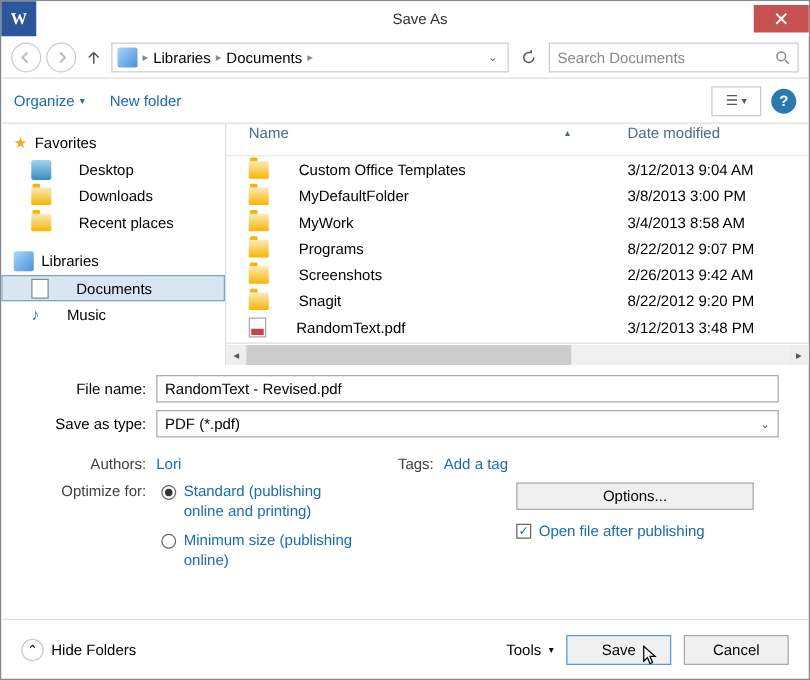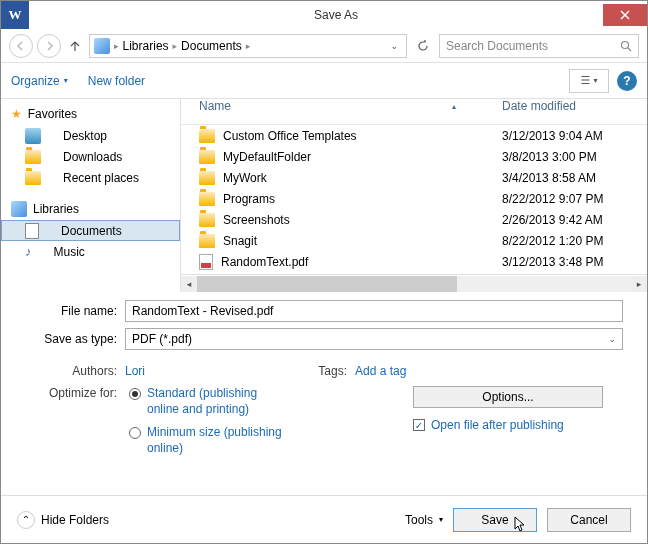--- a/index.html
+++ b/index.html
@@ -36,21 +36,21 @@
 .lib-icon { width: 16px; height: 16px; background: linear-gradient(135deg, #a8d8ff, #4a90d9); border-radius: 2px; }
 .doc-icon { width: 14px; height: 16px; background: #fff; border: 1px solid #888; position: relative; }
 .music-icon { color: #4a7ab0; font-size: 13px; }
 .filelist { flex: 1; display: flex; flex-direction: column; }
 .fl-header { display: flex; height: 26px; align-items: flex-start; border-bottom: 1px solid #e8e8e8; color: #4a6a8a; font-size: 12px; }
 .fl-col-name { width: 315px; padding-left: 18px; display: flex; align-items: center; gap: 6px; }
 .fl-col-date { flex: 1; padding-left: 6px; }
 .sort-ind { font-size: 8px; color: #4a6a8a; }
 .fl-body { flex: 1; overflow: hidden; }
 .fl-row { display: flex; height: 21px; align-items: center; font-size: 12px; cursor: pointer; }
-.fl-row .fl-col-name { gap: 8px; }
+.fl-row .fl-col-name { gap: 24px; }
 .fl-scroll { height: 18px; display: flex; align-items: center; border-top: 1px solid #e0e0e0; }
 .fl-scroll .sb-left, .fl-scroll .sb-right { width: 16px; height: 16px; background: #eee; display: flex; align-items: center; justify-content: center; font-size: 9px; color: #555; cursor: pointer; }
 .fl-scroll .sb-track { flex: 1; height: 16px; background: #f0f0f0; position: relative; }
 .fl-scroll .sb-thumb { position: absolute; left: 0; width: 60%; height: 100%; background: #cdcdcd; }
 .form-area { padding: 8px 24px 4px; }
 .form-row { display: flex; align-items: center; margin-bottom: 6px; }
 .form-label { width: 100px; text-align: right; padding-right: 8px; font-size: 12px; }
 .form-input { flex: 1; height: 22px; border: 1px solid #aaa; padding: 0 6px; font-size: 12px; }
 .form-select { flex: 1; height: 22px; border: 1px solid #aaa; padding: 0 6px; font-size: 12px; display: flex; align-items: center; }
 .form-select .drop { margin-left: auto; font-size: 9px; color: #555; }
@@ -227,21 +227,21 @@
               <span class="folder-icon"></span>
               <span>Screenshots</span>
             </div>
             <div class="fl-col-date">2/26/2013 9:42 AM</div>
           </div>
         <div class="fl-row">
             <div class="fl-col-name">
               <span class="folder-icon"></span>
               <span>Snagit</span>
             </div>
-            <div class="fl-col-date">8/22/2012 1:20 PM</div>
+            <div class="fl-col-date">8/22/2012 9:20 PM</div>
           </div>
         <div class="fl-row">
             <div class="fl-col-name">
               <span class="pdf-icon"></span>
               <span>RandomText.pdf</span>
             </div>
             <div class="fl-col-date">3/12/2013 3:48 PM</div>
           </div>
       </div>
       <div class="fl-scroll">

